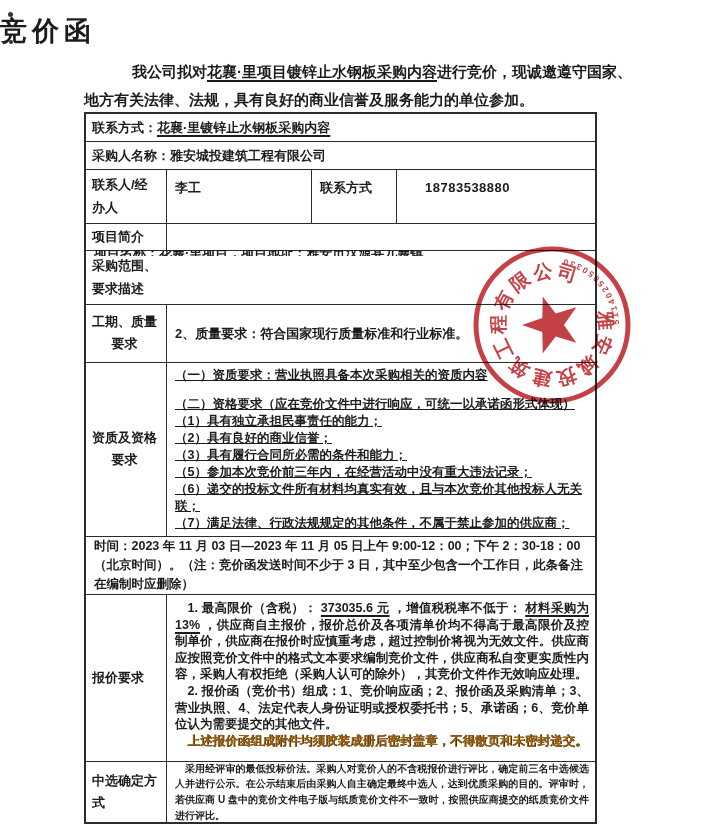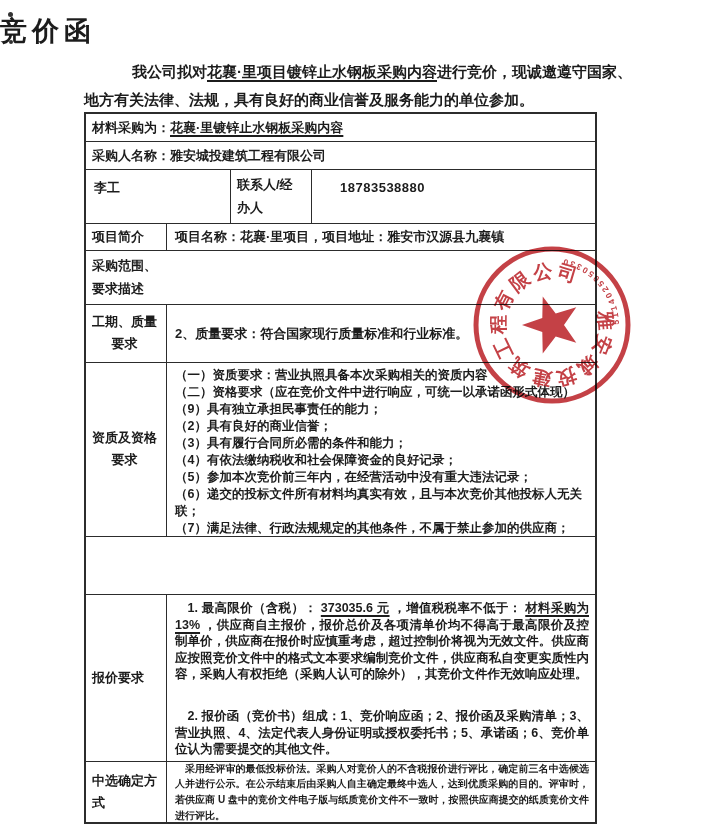--- a/index.html
+++ b/index.html
@@ -48,26 +48,26 @@
   .label .c { text-align:center; padding-right:6px;font-family:Liberation Mono, monospace; }
   .content {
     flex:1;
     display:flex; flex-direction:column; justify-content:center;
     padding:3px 6px 3px 8px;
     font-weight:700; font-size:13px; line-height:1.5;
   }
   .content.top { justify-content:flex-start; padding-top:5px; }
   .fullcell { flex:1; display:flex; align-items:center; padding:4px 6px; font-size:13px; font-weight:700; }
   .r1 { height:28px; } .r2 { height:28px; } .r3 { height:54px; }
-  .r4 { height:27px; } .r5 { height:54px; } .r6 { height:58px; }
+  .r4 { height:27px;flex-direction:column; } .r5 { height:54px; } .r6 { height:58px; }
   .r7 { height:174px; } .r8 { height:58px; } .r9 { height:167px; } .r10 { height:60px; }
-  .dense { font-size:12.5px; line-height:17px; justify-content:flex-start; padding-top:4px; }
+  .dense { font-size:12.5px; line-height:17px; justify-content:flex-start; padding-top:4px;text-decoration:underline; }
   .dense .gap { height:12px; }
   .time-cell { font-size:12.5px; line-height:19px; }
-  .quote-cell { font-size:12.5px; line-height:16.6px; justify-content:flex-start; padding-top:5px; text-align:justify;gap:25px; }
+  .quote-cell { font-size:12.5px; line-height:16.6px; justify-content:flex-start; padding-top:5px; text-align:justify; }
   .quote-cell p { text-indent:1em; }
   .quote-cell .extra-bold { font-weight:700; color:#a16207; text-shadow:0.4px 0 0 #000; }
   .sel-cell { font-size:10px; line-height:15.6px; text-align:justify; }
   .sel-cell p { text-indent:1em; }
   .name-cell { padding-left:8px; }
   .phone-cell { padding-left:28px; letter-spacing:0.5px; }
 
   .stamp {
     position:absolute; left:462px; top:235px; width:180px; height:180px;
     z-index:5; pointer-events:none;
@@ -81,39 +81,42 @@
 <div class="speck" style="left:9px;top:40px;width:4px;height:4px;"></div>
 
 <div class="doc-title">竞价函</div>
 
 <p class="intro"><span>我公司拟对</span><span class="u">花襄·里项目镀锌止水钢板采购内容</span><span>进行竞价，现诚邀遵守国家、地方有关法律、法规，具有良好的商业信誉及服务能力的单位参加。</span></p>
 
 <div class="btable">
 
   <div class="row r1">
     <div class="fullcell">
-      <span>材料采购为：</span>
+      <span>联系方式：</span>
         <span class="u">花襄·里镀锌止水钢板采购内容</span>
     </div>
   </div>
 
   <div class="row r2">
     <div class="fullcell">
       <span>采购人名称：</span>
         <span>雅安城投建筑工程有限公司</span>
     </div>
   </div>
 
   <div class="row r3">
+    <div class="cell label">
+      <div>联系人/经</div>
+      <div>办人</div>
+    </div>
     <div class="cell content name-cell" style="width:145px;flex:none;justify-content:flex-start;padding-top:8px;">
       <span>李工</span>
     </div>
-    <div class="cell label">
-      <div>联系人/经</div>
-      <div>办人</div>
+    <div class="cell content" style="width:85px;flex:none;justify-content:flex-start;padding-top:8px;">
+      <span>联系方式</span>
     </div>
     <div class="cell content phone-cell" style="justify-content:flex-start;padding-top:8px;">
       <span>18783538880</span>
     </div>
   </div>
 
   <div class="row r4">
     <div class="cell label">
       <div>项目简介</div>
     </div>
@@ -141,31 +144,33 @@
 
   <div class="row r7">
     <div class="cell label">
       <div>资质及资格</div>
       <div class="c">要求</div>
     </div>
     <div class="cell content dense">
       <div>（一）资质要求：营业执照具备本次采购相关的资质内容</div>
       <div class="gap"></div>
       <div>（二）资格要求（应在竞价文件中进行响应，可统一以承诺函形式体现）</div>
-      <div>（9）具有独立承担民事责任的能力；</div>
+      <div>（1）具有独立承担民事责任的能力；</div>
       <div>（2）具有良好的商业信誉；</div>
       <div>（3）具有履行合同所必需的条件和能力；</div>
-      <div>（4）有依法缴纳税收和社会保障资金的良好记录；</div>
       <div>（5）参加本次竞价前三年内，在经营活动中没有重大违法记录；</div>
       <div>（6）递交的投标文件所有材料均真实有效，且与本次竞价其他投标人无关联；</div>
       <div>（7）满足法律、行政法规规定的其他条件，不属于禁止参加的供应商；</div>
     </div>
   </div>
 
   <div class="row r8">
+    <div class="cell content time-cell">
+      <span>时间：2023 年 11 月 03 日—2023 年 11 月 05 日上午 9:00-12：00；下午 2：30-18：00（北京时间）。（注：竞价函发送时间不少于 3 日，其中至少包含一个工作日，此条备注在编制时应删除）</span>
+    </div>
   </div>
 
   <div class="row r9">
     <div class="cell label">
       <div>报价要求</div>
     </div>
     <div class="cell content quote-cell">
       <p><span>1. 最高限价（含税）： </span><span class="u">373035.6 元</span><span> ，增值税税率不低于： </span><span class="u">材料采购为 13%</span><span> ，供应商自主报价，报价总价及各项清单价均不得高于最高限价及控制单价，供应商在报价时应慎重考虑，超过控制价将视为无效文件。供应商应按照竞价文件中的格式文本要求编制竞价文件，供应商私自变更实质性内容，采购人有权拒绝（采购人认可的除外），其竞价文件作无效响应处理。</span></p>
       <p>2. 报价函（竞价书）组成：1、竞价响应函；2、报价函及采购清单；3、营业执照、4、法定代表人身份证明或授权委托书；5、承诺函；6、竞价单位认为需要提交的其他文件。</p>
       <p class="extra-bold">上述报价函组成附件均须胶装成册后密封盖章，不得散页和未密封递交。</p>

